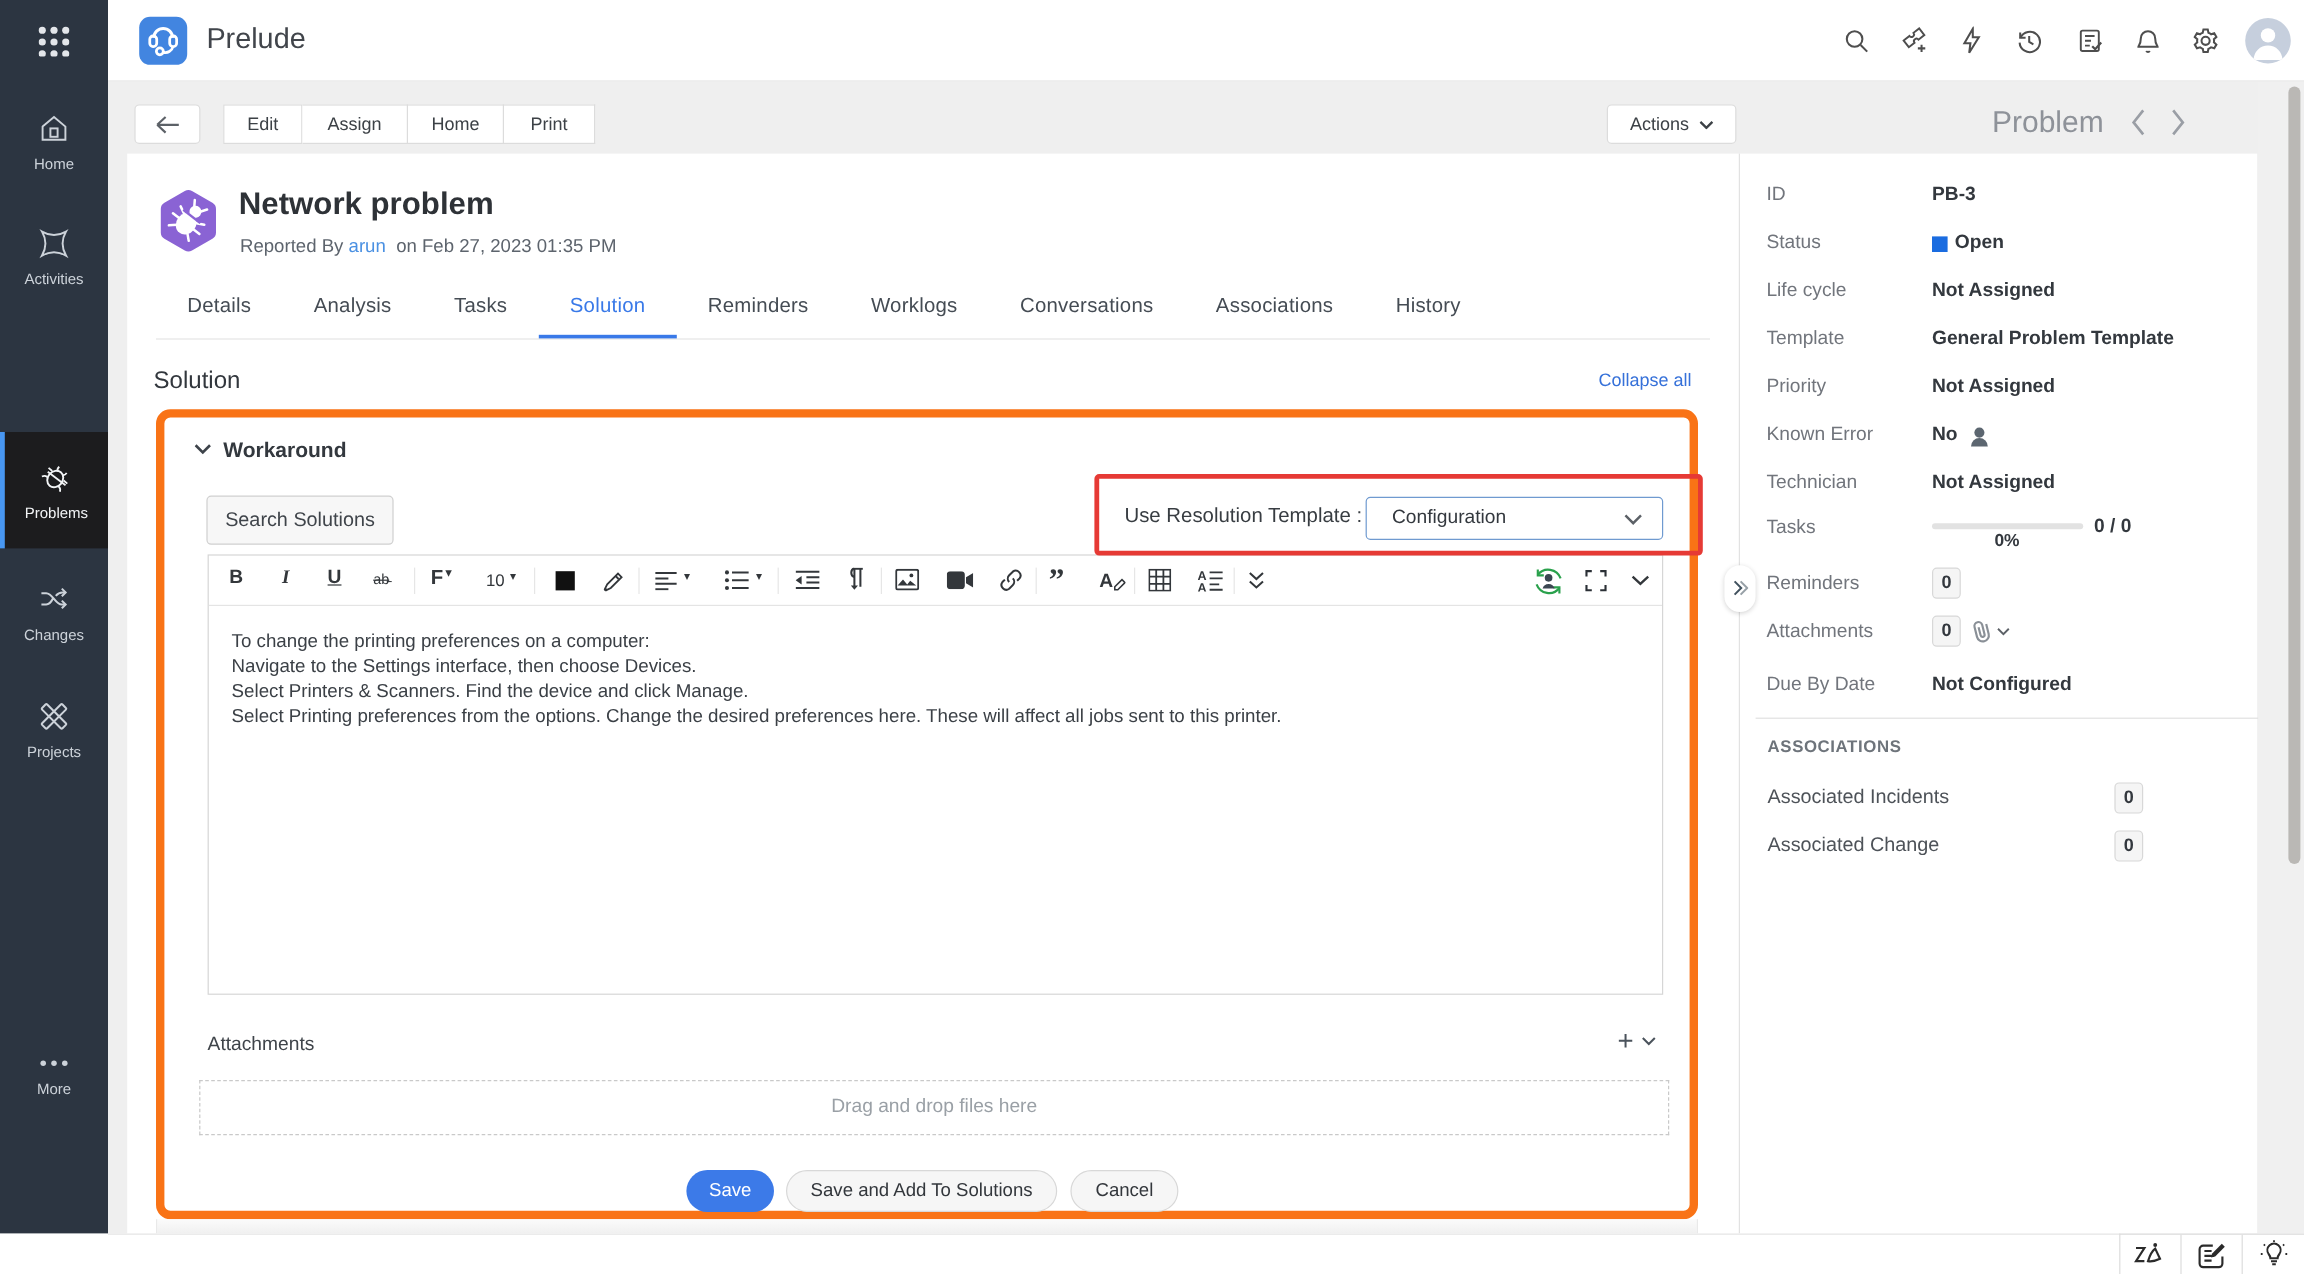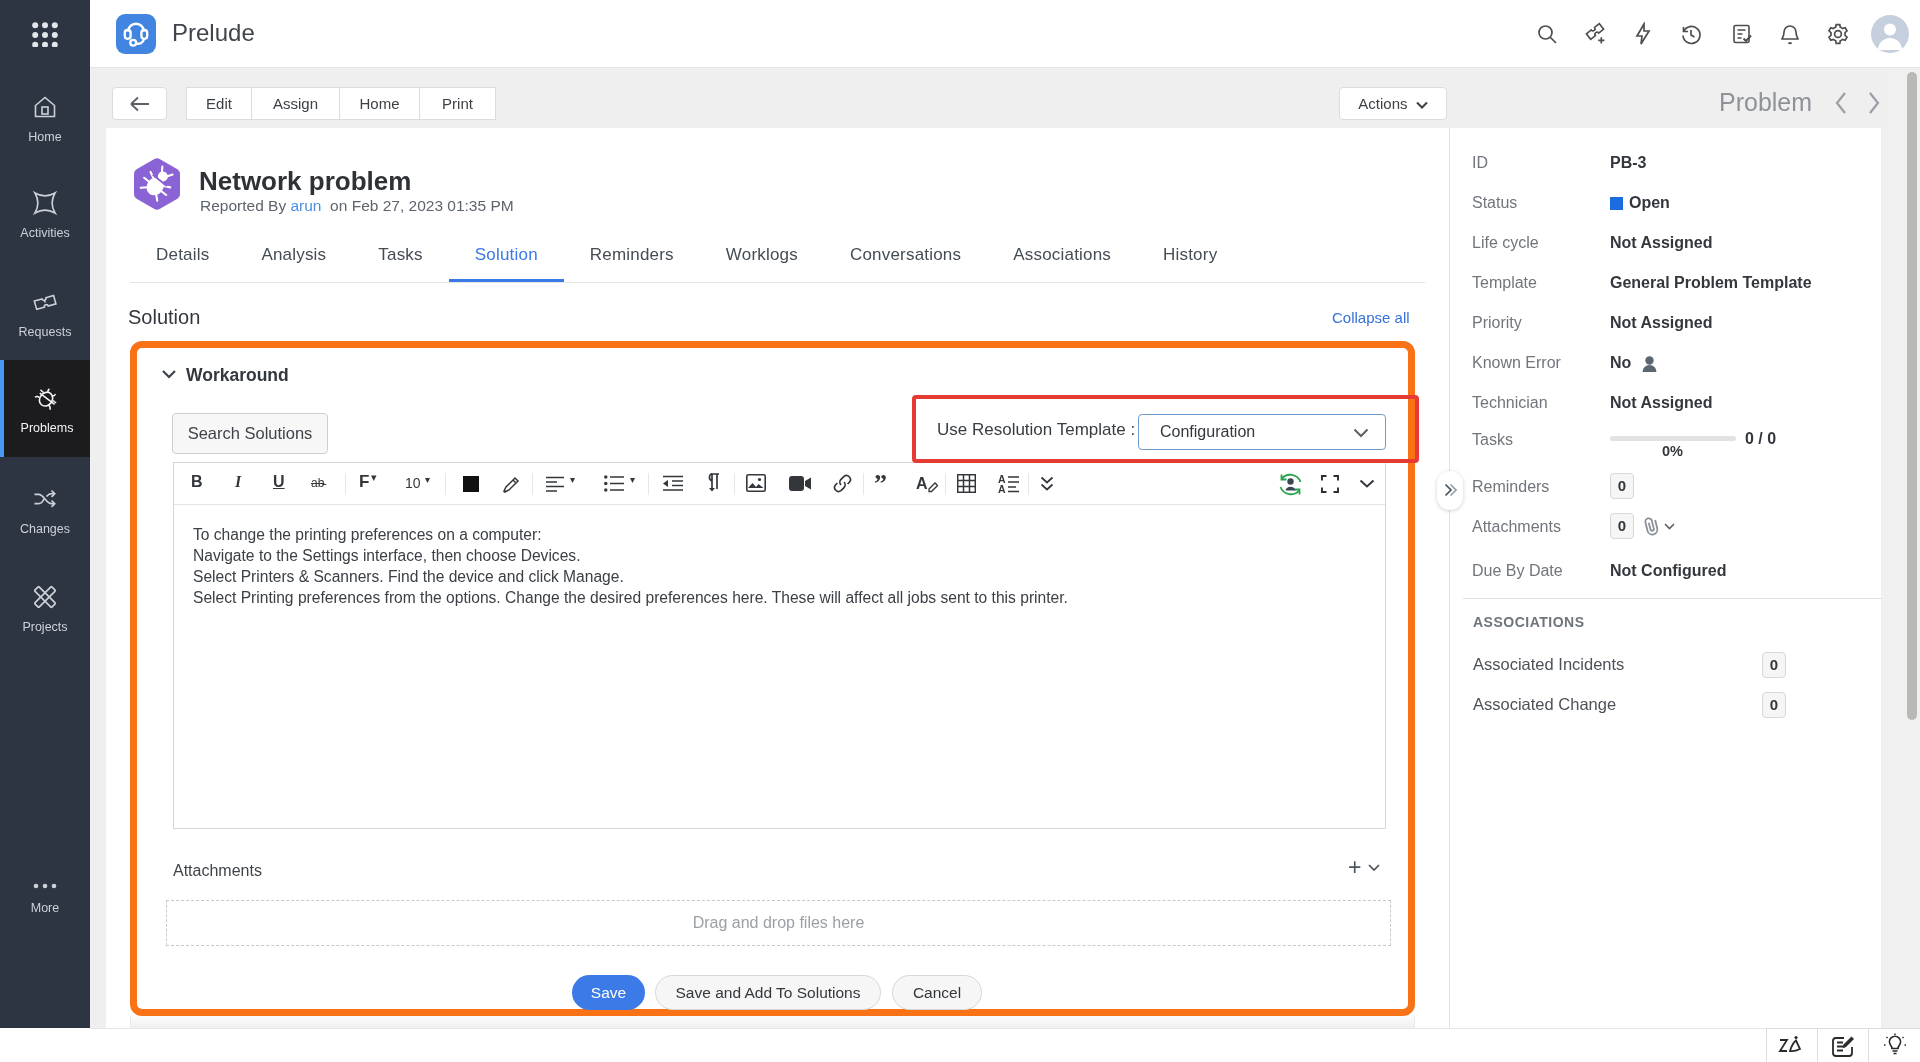--- a/index.html
+++ b/index.html
@@ -21,29 +21,29 @@
 .navitem.sel { background:#1c1c1e; border-left:4px solid #4897f2; width:90px; color:#f2f4f6; }
 .navitem.sel .ic { margin-left:auto; margin-right:auto; }
 
 
 .wbtn { position:absolute; background:#fff; border:1px solid #dcdcdc; color:#3c4146; font-size:15px; text-align:center; line-height:31px; height:33px; }
 #backbtn { left:112px; top:87px; width:55px; border-radius:4px; }
 #btngroup { position:absolute; left:186px; top:87px; height:33px; }
 #btngroup .gb { float:left; background:#fff; border:1px solid #dcdcdc; border-left:none; color:#3c4146; font-size:15px; line-height:31px; height:33px; text-align:center; }
 #btngroup .gb:first-child { border-left:1px solid #dcdcdc; }
 #actions { left:1339px; top:87px; width:108px; border-radius:4px; }
-#probnav { position:absolute; top:88px; left:1660px; width:222px; text-align:right; font-size:25px; color:#8e9299; }
+#probnav { position:absolute; top:88px; left:1660px; width:222px; text-align:left; font-size:25px; color:#8e9299; }
 
 
 #card { position:absolute; left:106px; top:128px; width:1775px; height:900px; background:#fff; }
 #rightpanel { position:absolute; left:1343px; top:0; width:432px; height:900px; border-left:1px solid #e2e2e2; }
 
 
 #hexwrap { position:absolute; left:25px; top:27px; width:52px; height:58px; }
-#ptitle { position:absolute; left:93px; top:38px; font-size:26px; font-weight:bold; color:#2e3237; }
+#ptitle { position:absolute; left:93px; top:26px; font-size:26px; font-weight:bold; color:#2e3237; }
 #psub { position:absolute; left:94px; top:69px; font-size:15.5px; color:#5d646d; }
 #psub a { color:#4a90e2; text-decoration:none; }
 
 
 #tabs { position:absolute; left:24px; top:112px; right:0; height:43px; border-bottom:1px solid #e4e4e4; width:1295px; }
 .tab { float:left; padding:0 26px; letter-spacing:0.2px; font-size:17px; color:#454c54; line-height:30px; height:42px; }
 .tab.act { color:#3979e8; border-bottom:3px solid #3979e8; }
 
 
 #secttl { position:absolute; left:22px; top:178px; font-size:20px; color:#32373d; }
@@ -163,29 +163,20 @@
         <path d="M3.5 11.5 L13 3.5 L22.5 11.5 V22.5 H3.5 Z"></path>
         <rect x="10" y="13" width="6" height="7" fill="none"></rect>
       </svg>
     <div class="lb">Home</div>
   </div>
   <div class="navitem" style="top:165px">
     <svg class="ic" viewBox="0 0 26 26" fill="none" stroke="#ccd2d9" stroke-width="1.6">
         <path d="M3 3 C10 7 16 7 23 3 C19 10 19 16 23 23 C16 19 10 19 3 23 C7 16 7 10 3 3 Z"></path>
       </svg>
     <div class="lb">Activities</div>
-  </div>
-  <div class="navitem" style="top:264px">
-    <svg class="ic" viewBox="0 0 26 26" fill="none" stroke="#ccd2d9" stroke-width="1.6">
-        <g transform="rotate(-16 13 13)">
-          <path d="M3 9.2 H11 a2 2 0 0 0 4 0 H23 V17.8 H15 a2 2 0 0 0 -4 0 H3 Z"></path>
-          <path d="M13 12 v3.4" stroke-dasharray="1.6 1.6"></path>
-        </g>
-      </svg>
-    <div class="lb">Requests</div>
   </div>
   <div class="navitem sel" style="top:360px">
     <svg class="ic" viewBox="0 0 26 26" fill="none" stroke="#f2f4f6" stroke-width="1.6">
       <g transform="rotate(40 13 13)">
         <ellipse cx="13" cy="14.5" rx="6.2" ry="7.3"></ellipse>
         <path d="M13 7.2 V21.8" transform="rotate(-90 13 14.5)" opacity="0"></path>
         <path d="M9 4.5 q-.5 2.8 1.6 3.8 M17 4.5 q.5 2.8 -1.6 3.8" stroke-width="1.5"></path>
         <path d="M6.8 11 H2.8 M19.2 11 H23.2 M6.8 17.5 q-2.5 0 -3.6 2.6 M19.2 17.5 q2.5 0 3.6 2.6" stroke-width="1.5"></path>
       </g>
       <path d="M5.8 8.2 L20.6 19.4" stroke-width="1.5"></path>

